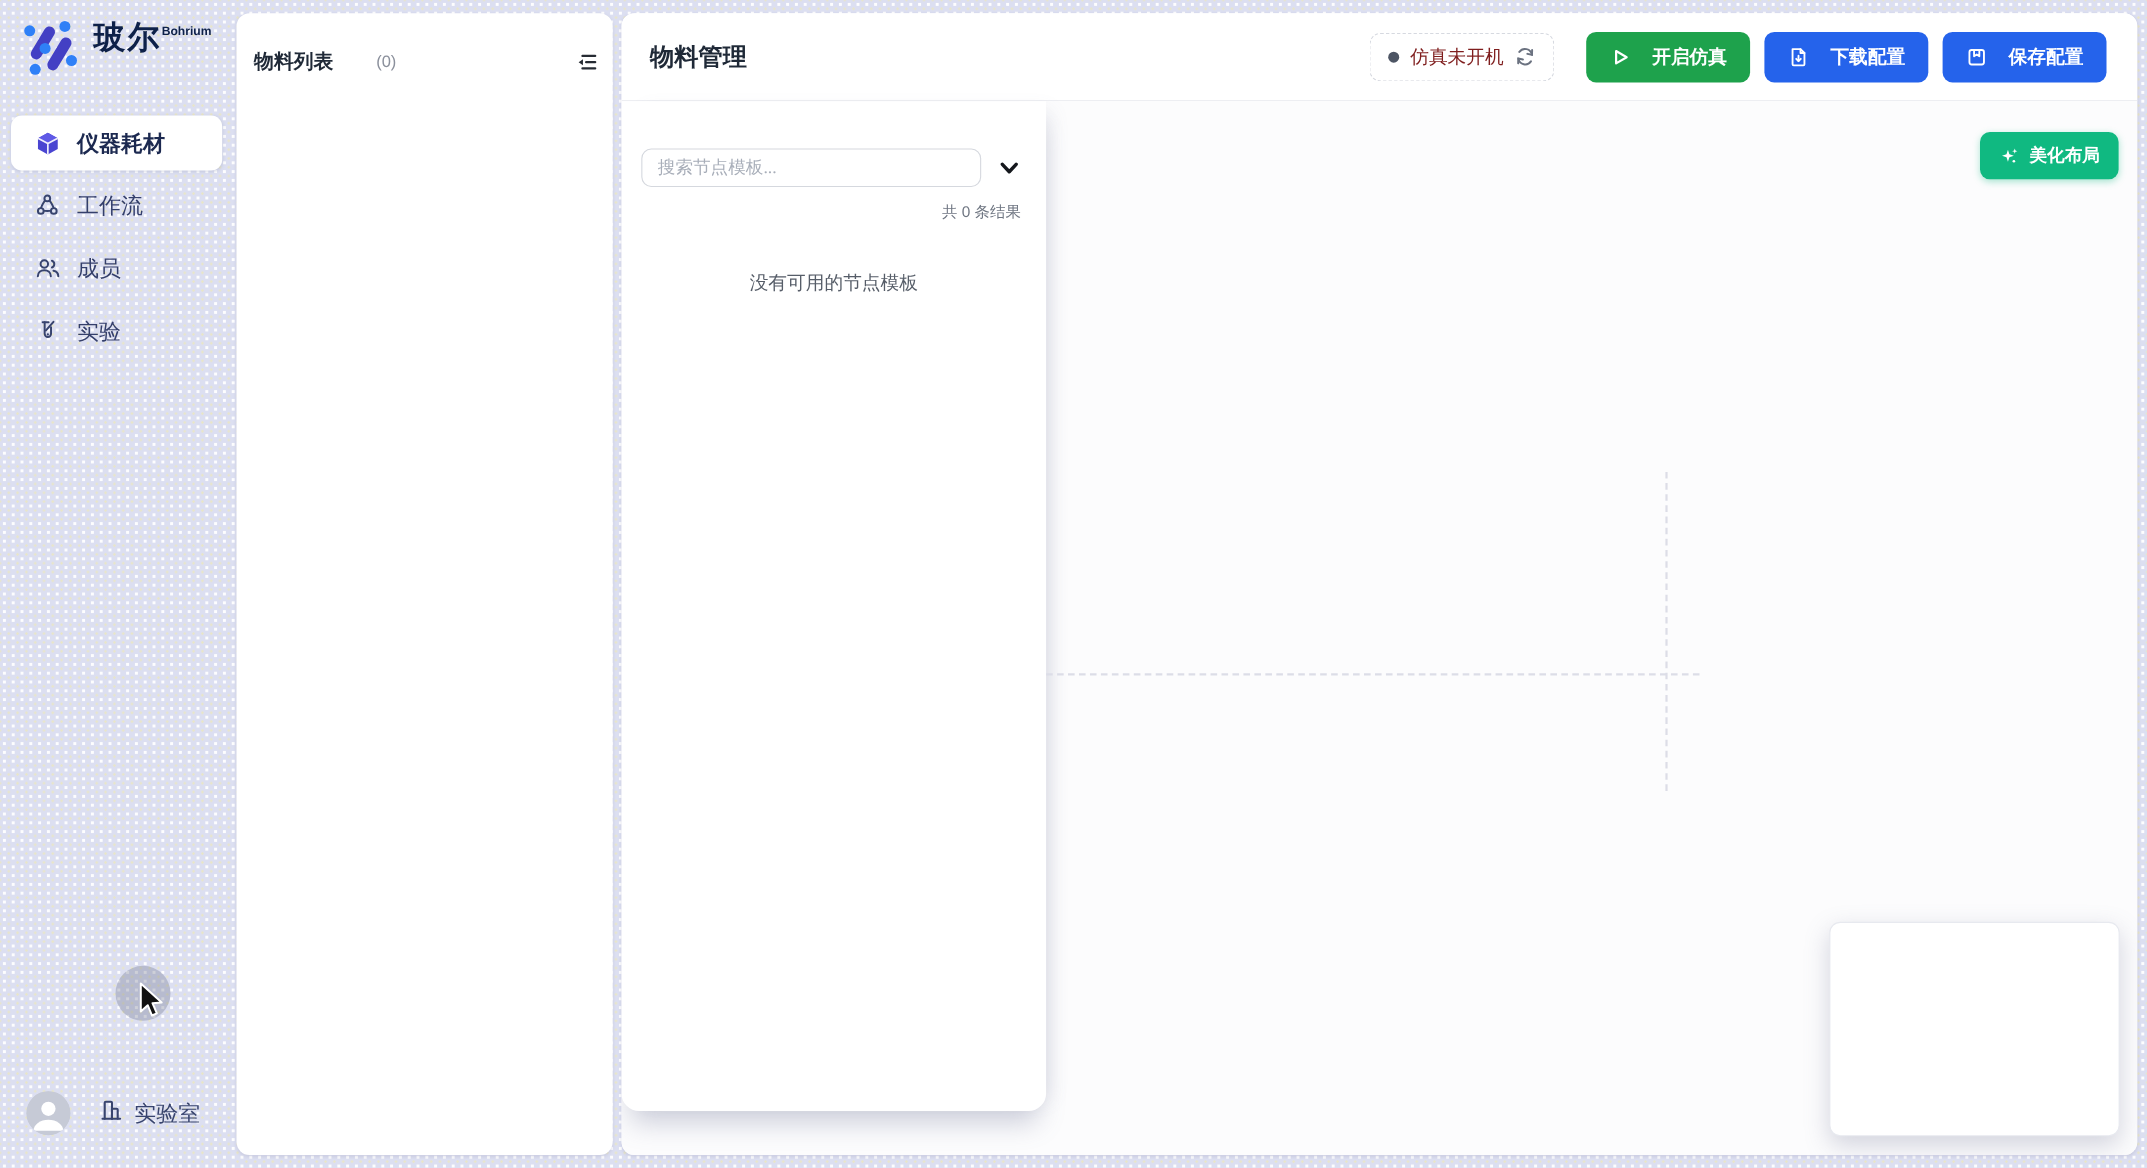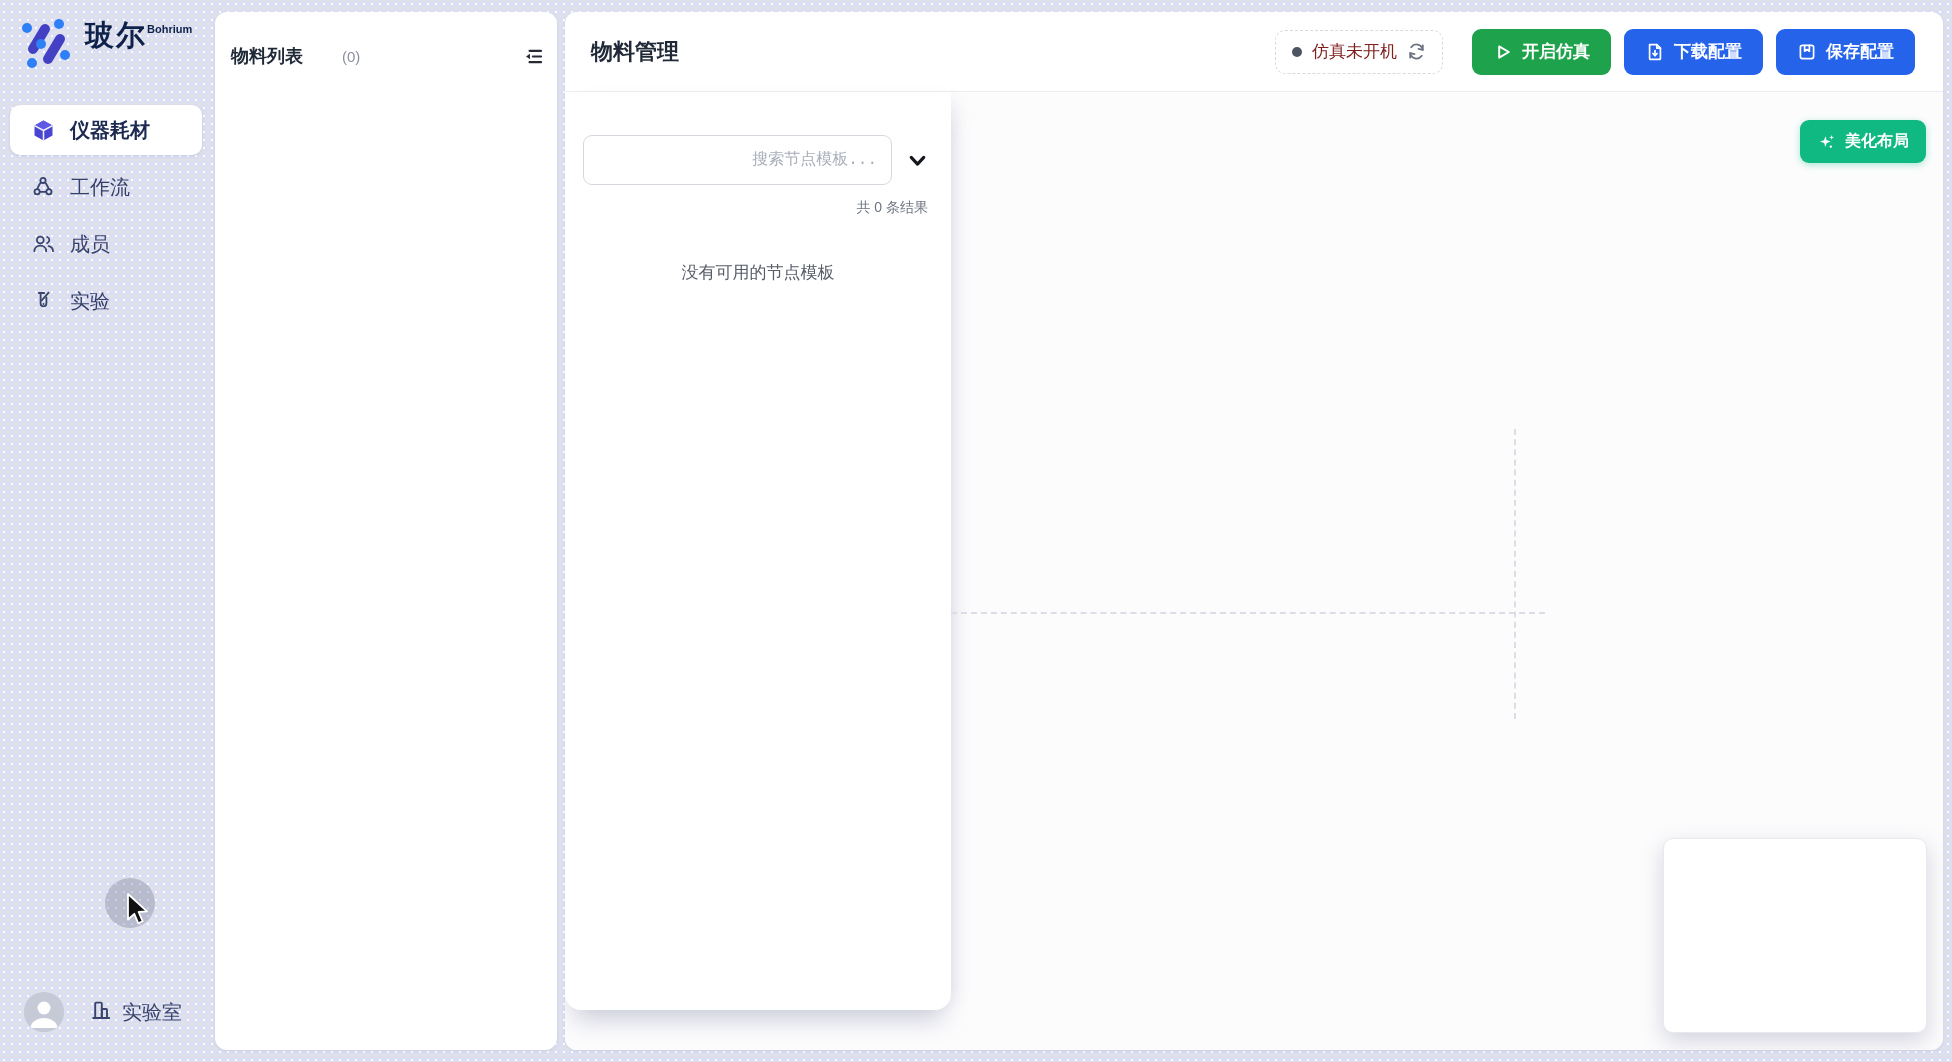--- a/index.html
+++ b/index.html
@@ -44,36 +44,36 @@
   .fold-btn { width:24px; height:24px; display:flex; align-items:center; justify-content:center; cursor:pointer; }
 
   .main-card { left:565px; width:1378px; height:1038px; display:flex; flex-direction:column; overflow:hidden; }
   .main-header { height:80px; flex-shrink:0; display:flex; align-items:center; padding:0 28px 0 26px;
     border-bottom:1px solid #ebedf1; background:#fff; }
   .main-title { font-size:22px; font-weight:bold; color:#1f2937; margin-right:auto; }
   .status-pill { display:flex; align-items:center; gap:10px; height:44px; padding:0 16px;
     border:1.5px dashed #d6d9e0; border-radius:10px; background:#fff; margin-right:16px; }
   .status-dot { width:10px; height:10px; border-radius:50%; background:#4d5564; }
   .status-text { font-size:17px; color:#7f1d1d; font-weight:500; }
-  .btn { height:46px; border:none; border-radius:9px; display:inline-flex; align-items:center; gap:9px;
+  .btn { height:46px; border:none; border-radius:9px; display:inline-flex; align-items:center; gap:19px;
     padding:0 21px; color:#fff; font-size:17px; font-weight:bold; cursor:pointer; margin-left:13px;
     font-family:inherit; }
   .btn-green { background:#1ea24c; }
   .btn-blue { background:#2563eb; }
 
   
   .canvas { flex:1; position:relative; background:#fcfcfd; }
   .template-panel { position:absolute; left:0; top:0; width:386px; height:918px; background:#fff;
     border-radius:0 0 16px 16px; padding:26px 18px 0 18px;
     box-shadow:12px 0 18px -10px rgba(110,116,148,.16), 0 18px 24px -8px rgba(110,116,148,.32); }
   .info-banner { width:327px; height:50px; display:flex; align-items:center; gap:10px; padding:0 15px;
     background:#e9f3ff; border:1px solid #aed1f8; border-radius:10px; color:#2563eb; font-size:16px; font-weight:500; }
   .search-row { margin-top:17px; display:flex; align-items:center; }
-  .search-input { width:309px; height:50px; border:1px solid #d5d8de; border-radius:9px; padding:0 14px;
-    font-size:16px; color:#333a45; outline:none; font-family:Liberation Mono, monospace; background:#fff;text-align:right; }
+  .search-input { width:309px; height:35px; border:1px solid #d5d8de; border-radius:9px; padding:0 14px;
+    font-size:16px; color:#333a45; outline:none; font-family:Liberation Serif, serif; background:#fff; }
   .search-input::placeholder { color:#a8aeb9; }
   .expand-toggle { margin-left:13px; background:none; border:none; cursor:pointer; width:24px; height:24px;
     display:flex; align-items:center; justify-content:center; }
   .result-count { width:345px; margin-top:14px; text-align:right; font-size:14px; color:#6f7682; }
   .empty-text { width:350px; margin-top:44px; text-align:center; font-size:17px; color:#565d68; }
 
   .guide-h { position:absolute; left:386px; top:520px; width:594px; border-top:2px dashed #dcdde7; }
   .guide-v { position:absolute; left:949px; top:337px; height:290px; border-left:2px dashed #dcdde7; }
 
   .beautify-btn { position:absolute; top:28px; right:17px; height:43px; border:none; border-radius:9px;

